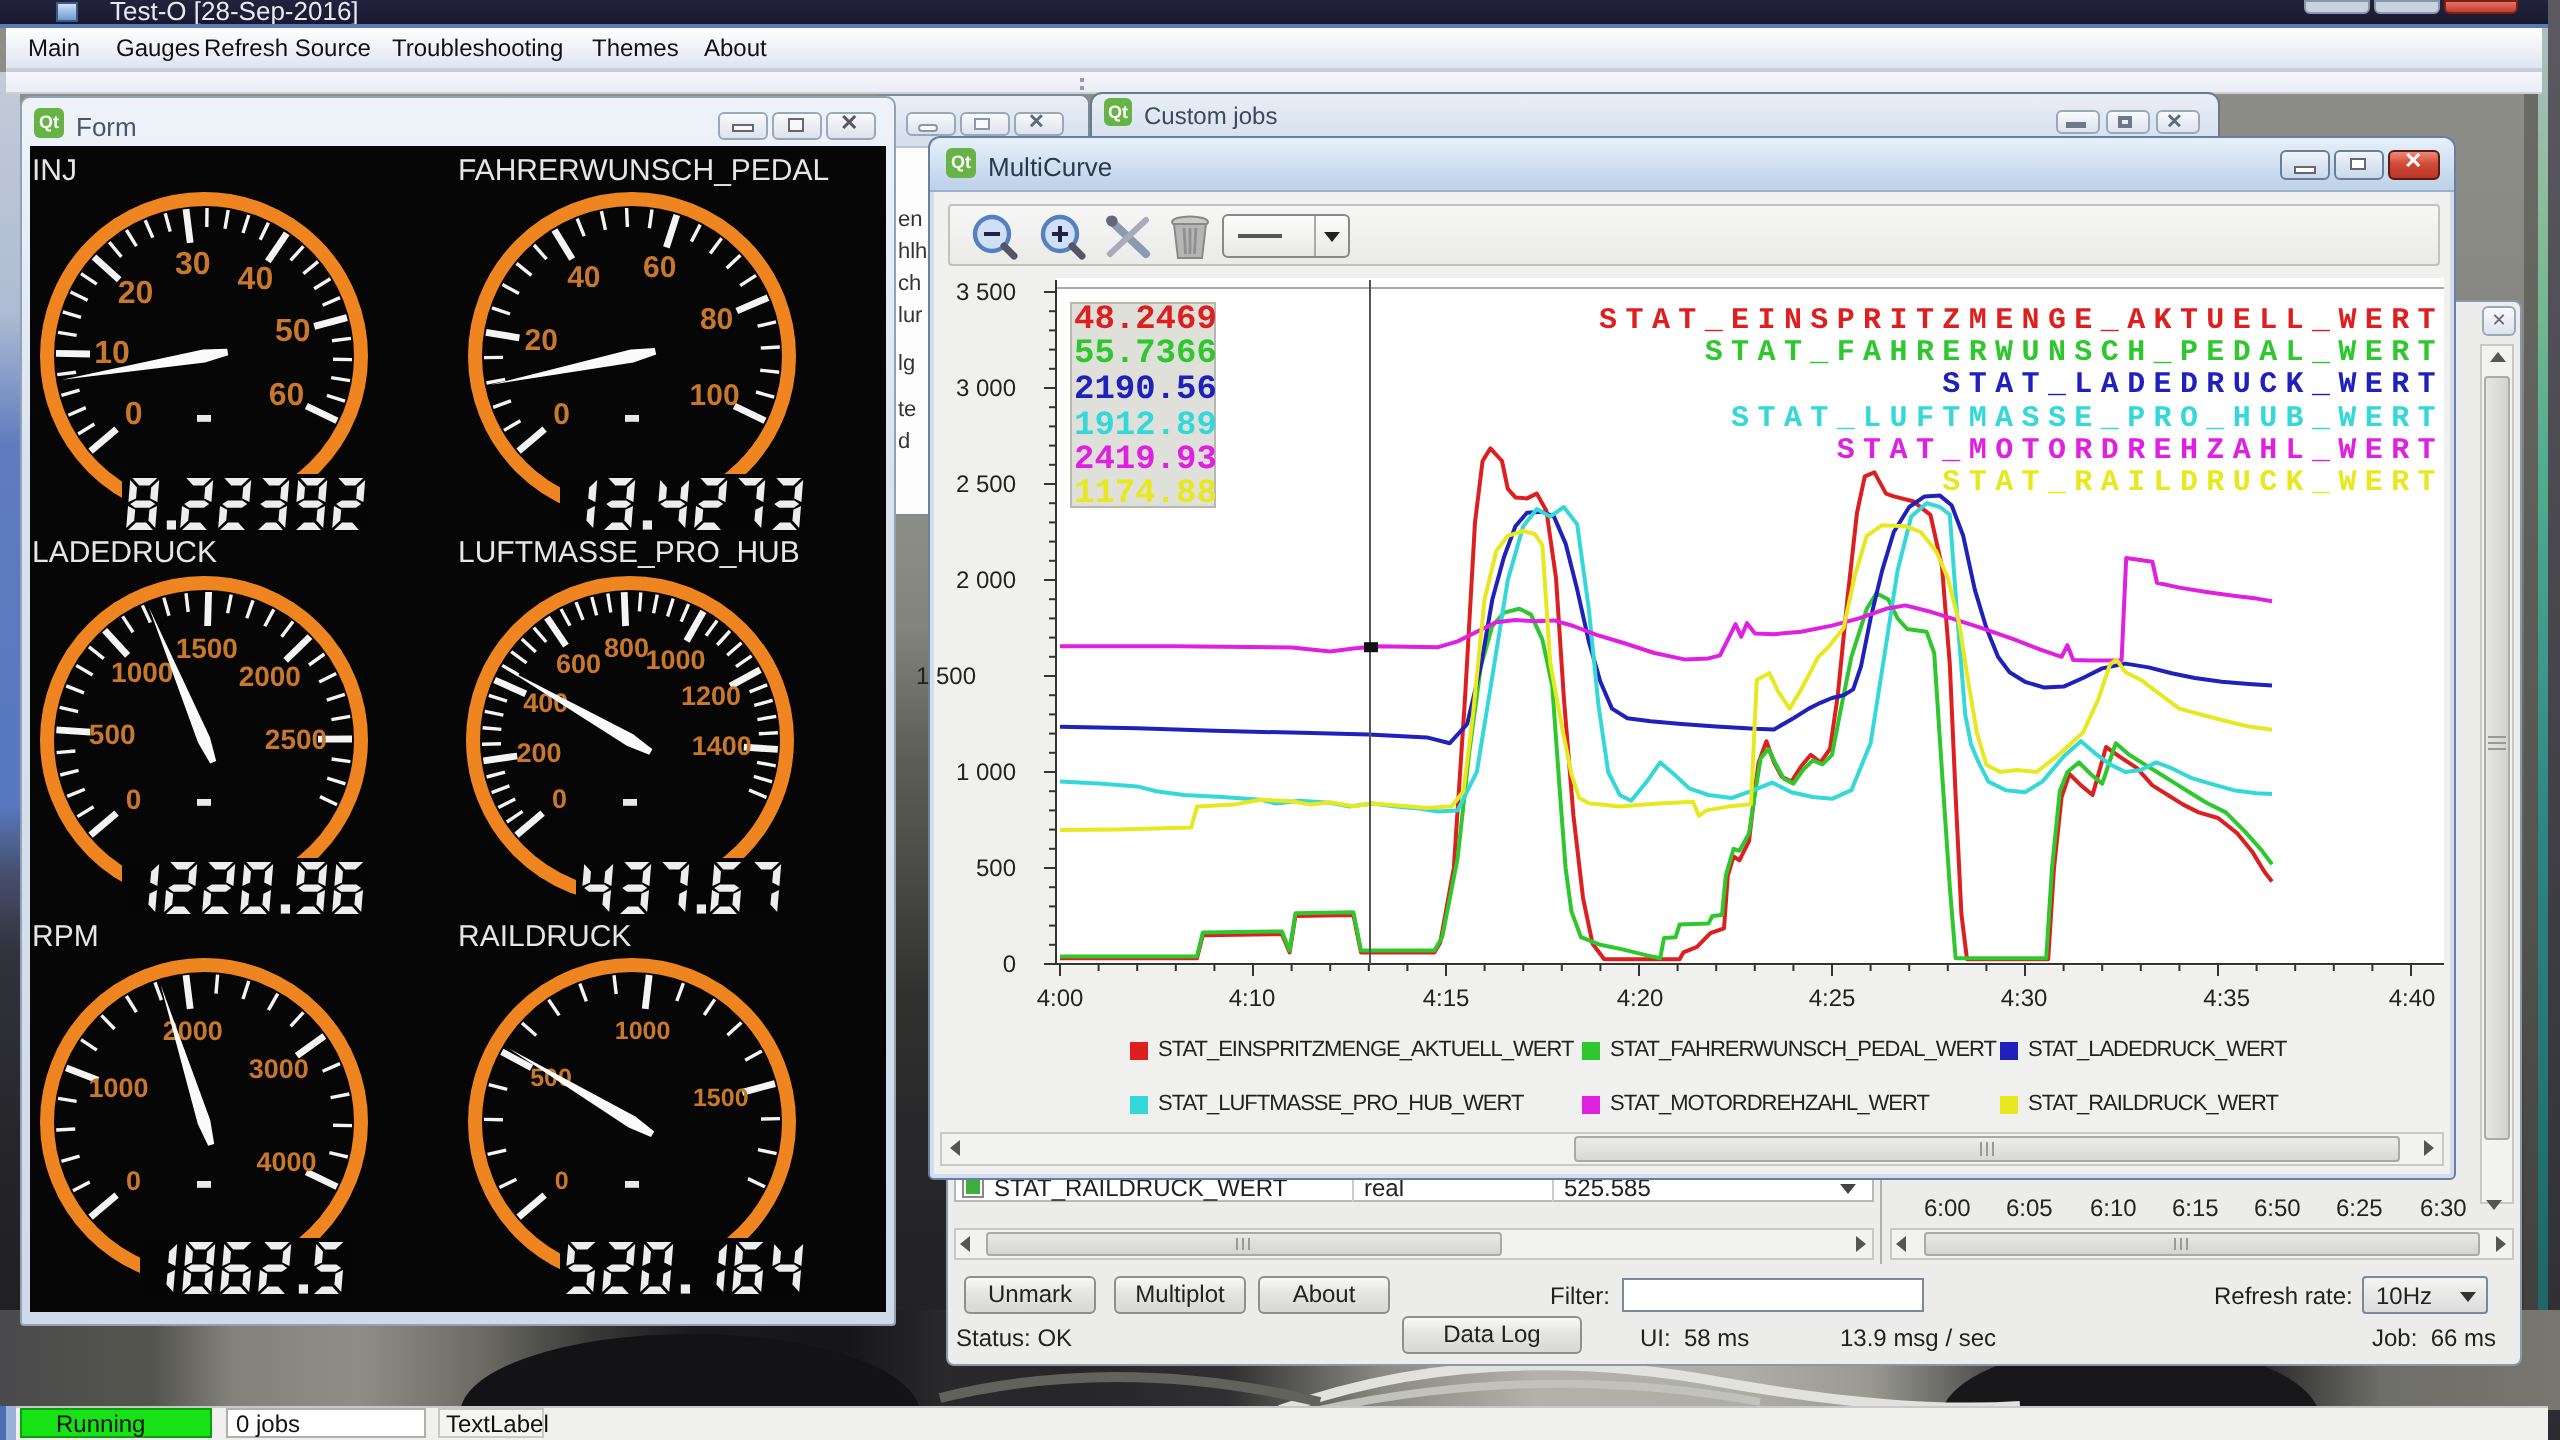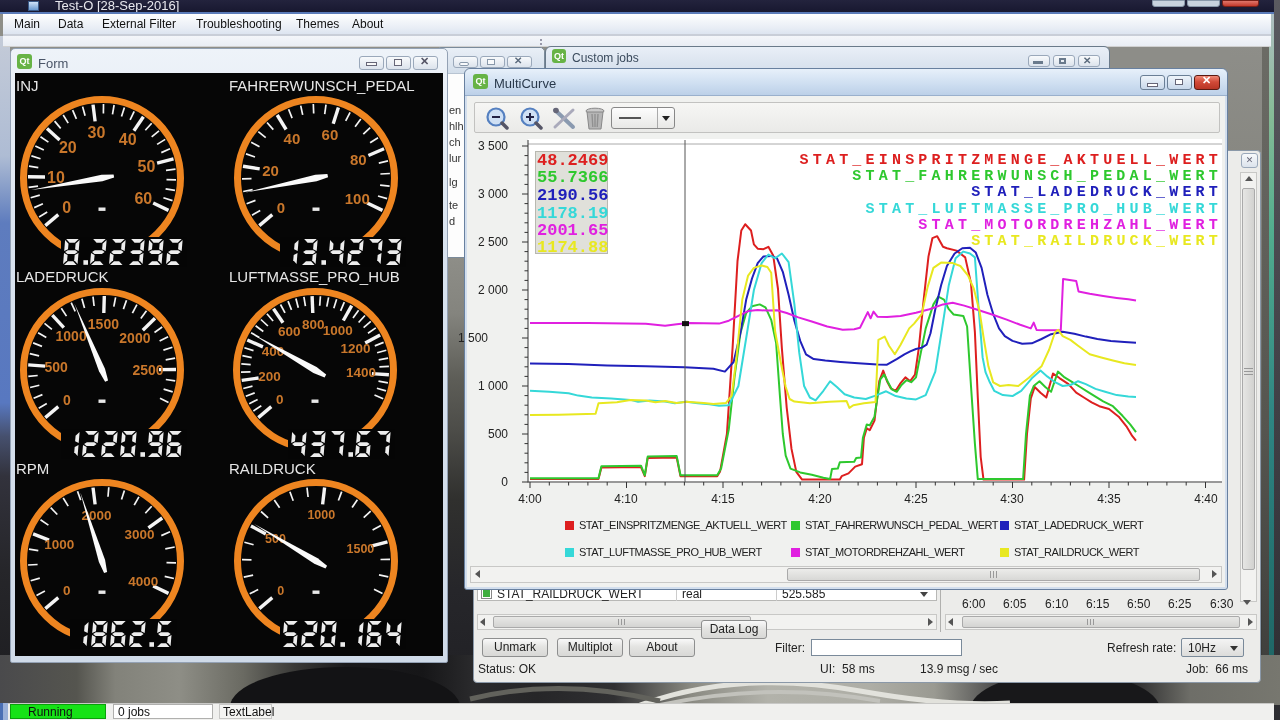--- a/index.html
+++ b/index.html
@@ -27,22 +27,22 @@
     </svg>
 <div class="abs" style="left:0;top:0;width:1274px;height:12px;background:linear-gradient(#23233d,#181830)"></div>
 <div class="abs" style="left:28px;top:1px;width:11px;height:10px;background:linear-gradient(#cfe2f8,#6a9ad0);border:1px solid #3a5a88"></div>
 <div class="abs" style="left:55px;top:-2px;color:#e8e8ee;font-size:13px">Test-O [28-Sep-2016]</div>
 <div class="abs" style="left:1152px;top:0;width:33px;height:7px;background:#c8d2de;border:1px solid #8898aa;border-radius:0 0 3px 3px"></div>
 <div class="abs" style="left:1187px;top:0;width:33px;height:7px;background:#c8d2de;border:1px solid #8898aa;border-radius:0 0 3px 3px"></div>
 <div class="abs" style="left:1222px;top:0;width:37px;height:7px;background:linear-gradient(#e0766a,#c4392c);border:1px solid #7a2018;border-radius:0 0 3px 3px"></div>
 <div class="abs" style="left:0;top:12px;width:1274px;height:2px;background:#5a7ab8"></div>
 <div class="abs" style="left:3px;top:14px;width:1268px;height:20px;background:linear-gradient(#fefefe,#e8edf5 70%,#dde4f0)"></div>
 <div class="abs" style="left:14px;top:17px;font-size:12px;color:#111">Main</div>
-<div class="abs" style="left:58px;top:17px;font-size:12px;color:#111">Data</div>
-<div class="abs" style="left:102px;top:17px;font-size:12px;color:#111">External Filter</div>
+<div class="abs" style="left:58px;top:17px;font-size:12px;color:#111">Gauges</div>
+<div class="abs" style="left:102px;top:17px;font-size:12px;color:#111">Refresh Source</div>
 <div class="abs" style="left:196px;top:17px;font-size:12px;color:#111">Troubleshooting</div>
 <div class="abs" style="left:296px;top:17px;font-size:12px;color:#111">Themes</div>
 <div class="abs" style="left:352px;top:17px;font-size:12px;color:#111">About</div>
 <div class="abs" style="left:3px;top:34px;width:1268px;height:2px;background:#c9ced8"></div>
 <div class="abs" style="left:3px;top:36px;width:1268px;height:11px;background:linear-gradient(#f4f6fa,#e9edf4);border-bottom:1px solid #d0d0d0"></div>
 <div class="abs" style="left:540px;top:39px;width:3px;height:6px;border-left:2px dotted #99a">&nbsp;</div>
 <div class="abs" style="left:436px;top:47px;width:109px;height:211px;background:#fdfdfd;border:1px solid #7a8a9a;border-radius:5px 5px 0 0">
       <div style="height:26px;background:linear-gradient(#e9eff7,#d3deea);border-bottom:1px solid #b8c4d2;border-radius:5px 5px 0 0"></div>
     </div>
 <div class="win-title-btn" style="left:453px;top:56px;width:25px;height:12px"></div>
@@ -97,21 +97,21 @@
 <div class="abs" style="left:1210px;top:597px;font-size:12px;color:#222">6:30</div>
 <div class="abs" style="left:1243px;top:600px;width:0;height:0;border-left:4px solid transparent;border-right:4px solid transparent;border-top:5px solid #555"></div>
 <div class="abs" style="left:945px;top:614px;width:312px;height:16px;background:#f2f2f0;border:1px solid #c8c8c6"></div>
 <div class="abs" style="left:962px;top:616px;width:278px;height:12px;background:linear-gradient(#e8e8e6,#d4d4d2);border:1px solid #aaa;border-radius:2px"></div>
 <div class="abs" style="left:1087px;top:619px;width:1px;height:6px;background:#999;box-shadow:3px 0 0 #999,6px 0 0 #999"></div>
 <div class="abs" style="left:948px;top:618px;width:0;height:0;border-top:4px solid transparent;border-bottom:4px solid transparent;border-right:5px solid #555"></div>
 <div class="abs" style="left:1248px;top:618px;width:0;height:0;border-top:4px solid transparent;border-bottom:4px solid transparent;border-left:5px solid #555"></div>
 <div class="btn" style="left:482px;top:638px;width:66px;height:19px;line-height:17px">Unmark</div>
 <div class="btn" style="left:557px;top:638px;width:66px;height:19px;line-height:17px">Multiplot</div>
 <div class="btn" style="left:629px;top:638px;width:66px;height:19px;line-height:17px">About</div>
-<div class="btn" style="left:701px;top:620px;width:66px;height:19px;line-height:17px">Data Log</div>
+<div class="btn" style="left:701px;top:658px;width:90px;height:19px;line-height:17px">Data Log</div>
 <div class="abs" style="left:775px;top:641px;font-size:12px;color:#222">Filter:</div>
 <div class="abs" style="left:811px;top:639px;width:151px;height:17px;background:#fff;border:1px solid #7a8a9a"></div>
 <div class="abs" style="left:1107px;top:641px;font-size:12px;color:#222">Refresh rate:</div>
 <div class="abs" style="left:1181px;top:638px;width:63px;height:19px;background:linear-gradient(#f4f4f4,#dcdcda);border:1px solid #7a8a9a;border-radius:2px"></div>
 <div class="abs" style="left:1188px;top:641px;font-size:12px;color:#222">10Hz</div>
 <div class="abs" style="left:1230px;top:646px;width:0;height:0;border-left:4px solid transparent;border-right:4px solid transparent;border-top:5px solid #333"></div>
 <div class="abs" style="left:478px;top:662px;font-size:12px;color:#222">Status: OK</div>
 <div class="abs" style="left:820px;top:662px;font-size:12px;color:#222">UI:&nbsp; 58 ms</div>
 <div class="abs" style="left:920px;top:662px;font-size:12px;color:#222">13.9 msg / sec</div>
 <div class="abs" style="left:1186px;top:662px;font-size:12px;color:#222">Job:&nbsp; 66 ms</div>
@@ -161,21 +161,21 @@
 <div class="abs" style="left:438px;top:331px;width:70px;text-align:center;font-size:12px;color:#222">1 500</div>
 <div class="abs" style="left:438px;top:379px;width:70px;text-align:right;font-size:12px;color:#222">1 000</div>
 <div class="abs" style="left:438px;top:427px;width:70px;text-align:right;font-size:12px;color:#222">500</div>
 <div class="abs" style="left:438px;top:475px;width:70px;text-align:right;font-size:12px;color:#222">0</div>
 <div class="abs" style="left:514px;top:492px;width:32px;text-align:center;font-size:12px;color:#222">4:00</div>
 <div class="abs" style="left:610px;top:492px;width:32px;text-align:center;font-size:12px;color:#222">4:10</div>
 <div class="abs" style="left:707px;top:492px;width:32px;text-align:center;font-size:12px;color:#222">4:15</div>
 <div class="abs" style="left:804px;top:492px;width:32px;text-align:center;font-size:12px;color:#222">4:20</div>
 <div class="abs" style="left:900px;top:492px;width:32px;text-align:center;font-size:12px;color:#222">4:25</div>
 <div class="abs" style="left:996px;top:492px;width:32px;text-align:center;font-size:12px;color:#222">4:30</div>
-<div class="abs" style="left:1093px;top:492px;width:32px;text-align:center;font-size:12px;color:#222">4:35</div>
+<div class="abs" style="left:1093px;top:492px;width:32px;text-align:right;font-size:12px;color:#222">4:35</div>
 <div class="abs" style="left:1190px;top:492px;width:32px;text-align:center;font-size:12px;color:#222">4:40</div>
 <svg style="position:absolute;left:0;top:0" width="1280" height="720">
       <defs>
         <clipPath id="plot">
           <rect x="528" y="139" width="694" height="344"></rect>
         </clipPath>
       </defs>
       <g clip-path="url(#plot)">
         <polyline points="530.0,479.1 598.5,479.1 601.4,467.6 641.0,467.1 644.8,476.2 647.7,458.0 676.7,457.5 680.5,476.2 717.2,476.2 720.1,471.4 726.9,434.0 732.6,347.6 737.5,261.2 741.3,230.5 745.2,224.2 751.0,230.5 753.9,244.4 757.7,248.7 763.5,249.2 768.4,246.8 773.2,255.4 778.0,289.0 781.9,348.6 786.7,407.6 791.5,448.9 796.3,471.9 802.1,479.6 839.8,479.6 841.7,476.2 848.5,473.4 855.2,466.6 862.0,464.2 863.9,437.8 866.8,428.2 869.7,430.2 874.5,420.6 877.4,395.6 879.3,381.2 883.2,370.6 887.0,381.2 890.9,388.4 895.7,390.8 900.6,383.1 905.4,377.4 910.2,381.2 915.0,374.5 918.9,347.6 923.7,299.6 928.5,256.4 932.4,238.2 937.2,236.2 943.0,246.8 946.9,248.2 956.5,250.6 965.2,257.4 971.0,283.3 974.9,332.2 977.8,397.5 980.7,457.0 983.5,479.6 1024.1,479.6 1027.0,434.0 1030.8,398.5 1034.7,387.0 1040.5,392.7 1046.3,397.5 1053.0,373.5 1059.8,378.3 1068.5,384.1 1076.2,392.7 1083.9,397.5 1091.6,402.3 1099.3,406.2 1109.0,409.0 1118.7,416.7 1126.4,426.3 1132.2,435.9 1136.0,440.7" fill="none" stroke="#dd1f1f" stroke-width="2.0" stroke-linejoin="round"></polyline>
         <polyline points="530.0,478.2 598.5,478.2 601.4,466.2 641.0,465.7 644.8,475.3 647.7,456.6 676.7,456.1 680.5,475.3 717.2,475.3 721.1,468.6 728.8,429.2 734.6,376.4 740.4,333.2 746.2,313.0 752.0,306.3 759.7,304.4 765.5,307.3 771.2,319.8 776.1,342.8 779.9,395.6 782.8,434.0 785.7,455.6 790.5,468.6 800.2,472.4 811.8,474.8 823.4,477.7 830.1,479.1 832.0,469.0 837.8,468.6 839.8,462.3 854.2,461.8 856.2,458.0 861.0,457.5 862.9,437.8 866.8,424.4 869.7,425.4 874.5,416.7 877.4,397.5 880.3,379.3 884.2,374.5 888.0,382.2 891.9,389.4 896.7,391.8 901.5,385.0 906.4,380.2 911.2,382.2 916.0,377.4 919.9,357.2 925.7,328.4 933.4,304.4 938.2,296.7 944.0,299.6 948.8,309.2 953.6,314.5 963.3,315.9 967.1,326.5 971.0,386.0 974.9,443.6 977.8,479.1 1023.1,479.1 1026.0,434.0 1029.9,395.6 1033.7,386.0 1039.5,381.2 1045.3,387.0 1051.1,391.8 1057.9,371.6 1064.6,377.4 1072.3,382.2 1080.1,387.0 1087.8,391.8 1095.5,396.6 1103.2,401.4 1112.9,406.2 1122.5,415.8 1130.2,424.4 1136.0,432.1" fill="none" stroke="#2ec82e" stroke-width="2.0" stroke-linejoin="round"></polyline>
@@ -259,22 +259,22 @@
       <line x1="1166.9" y1="482" x2="1166.9" y2="485.5" stroke="#333" stroke-width="1"></line>
       <line x1="1186.2" y1="482" x2="1186.2" y2="485.5" stroke="#333" stroke-width="1"></line>
       <line x1="1205.5" y1="482" x2="1205.5" y2="488.0" stroke="#333" stroke-width="1"></line>
       <line x1="685" y1="140" x2="685" y2="482" stroke="#555" stroke-width="1"></line>
       <rect x="682" y="321.1" width="7" height="5" fill="#111"></rect>
     </svg>
 <div class="abs" style="left:535px;top:151px;width:73px;height:103px;background:#e0e0da;border:1px solid #b8b8b0"></div>
 <div class="abs" style="left:537px;top:151px;font-family:'Liberation Mono',monospace;font-weight:bold;font-size:17px;letter-spacing:0px;color:#dd1f1f">48.2469</div>
 <div class="abs" style="left:537px;top:168px;font-family:'Liberation Mono',monospace;font-weight:bold;font-size:17px;letter-spacing:0px;color:#2ec82e">55.7366</div>
 <div class="abs" style="left:537px;top:186px;font-family:'Liberation Mono',monospace;font-weight:bold;font-size:17px;letter-spacing:0px;color:#2020bb">2190.56</div>
-<div class="abs" style="left:537px;top:204px;font-family:'Liberation Mono',monospace;font-weight:bold;font-size:17px;letter-spacing:0px;color:#35d8d8">1178.19</div>
-<div class="abs" style="left:537px;top:221px;font-family:'Liberation Mono',monospace;font-weight:bold;font-size:17px;letter-spacing:0px;color:#e020e0">2001.65</div>
+<div class="abs" style="left:537px;top:204px;font-family:'Liberation Mono',monospace;font-weight:bold;font-size:17px;letter-spacing:0px;color:#35d8d8">1912.89</div>
+<div class="abs" style="left:537px;top:221px;font-family:'Liberation Mono',monospace;font-weight:bold;font-size:17px;letter-spacing:0px;color:#e020e0">2419.93</div>
 <div class="abs" style="left:537px;top:238px;font-family:'Liberation Mono',monospace;font-weight:bold;font-size:17px;letter-spacing:0px;color:#e8e820">1174.88</div>
 <div class="abs" style="left:722px;top:152px;width:500px;text-align:right;font-family:'Liberation Mono',monospace;font-weight:bold;font-size:15px;letter-spacing:4.2px;color:#dd1f1f">STAT_EINSPRITZMENGE_AKTUELL_WERT</div>
 <div class="abs" style="left:722px;top:168px;width:500px;text-align:right;font-family:'Liberation Mono',monospace;font-weight:bold;font-size:15px;letter-spacing:4.2px;color:#2ec82e">STAT_FAHRERWUNSCH_PEDAL_WERT</div>
 <div class="abs" style="left:722px;top:184px;width:500px;text-align:right;font-family:'Liberation Mono',monospace;font-weight:bold;font-size:15px;letter-spacing:4.2px;color:#2020bb">STAT_LADEDRUCK_WERT</div>
 <div class="abs" style="left:722px;top:201px;width:500px;text-align:right;font-family:'Liberation Mono',monospace;font-weight:bold;font-size:15px;letter-spacing:4.2px;color:#35d8d8">STAT_LUFTMASSE_PRO_HUB_WERT</div>
 <div class="abs" style="left:722px;top:217px;width:500px;text-align:right;font-family:'Liberation Mono',monospace;font-weight:bold;font-size:15px;letter-spacing:4.2px;color:#e020e0">STAT_MOTORDREHZAHL_WERT</div>
 <div class="abs" style="left:722px;top:233px;width:500px;text-align:right;font-family:'Liberation Mono',monospace;font-weight:bold;font-size:15px;letter-spacing:4.2px;color:#e8e820">STAT_RAILDRUCK_WERT</div>
 <div class="abs" style="left:565px;top:521px;width:9px;height:9px;background:#dd1f1f"></div>
 <div class="abs" style="left:579px;top:519px;font-size:11px;letter-spacing:-0.5px;color:#222">STAT_EINSPRITZMENGE_AKTUELL_WERT</div>
 <div class="abs" style="left:791px;top:521px;width:9px;height:9px;background:#2ec82e"></div>

